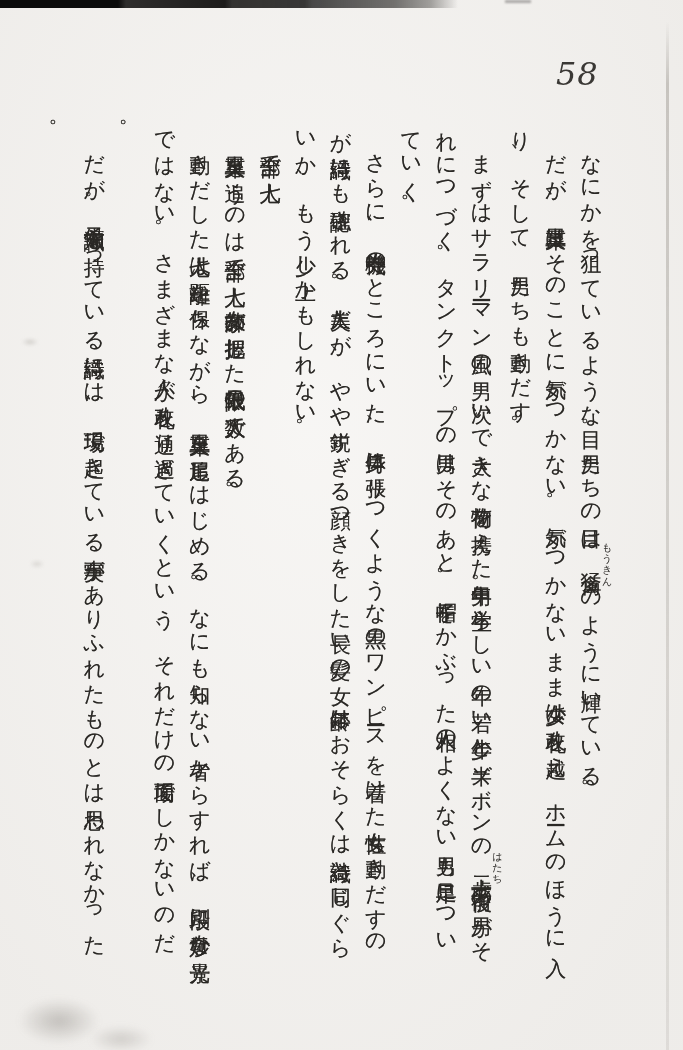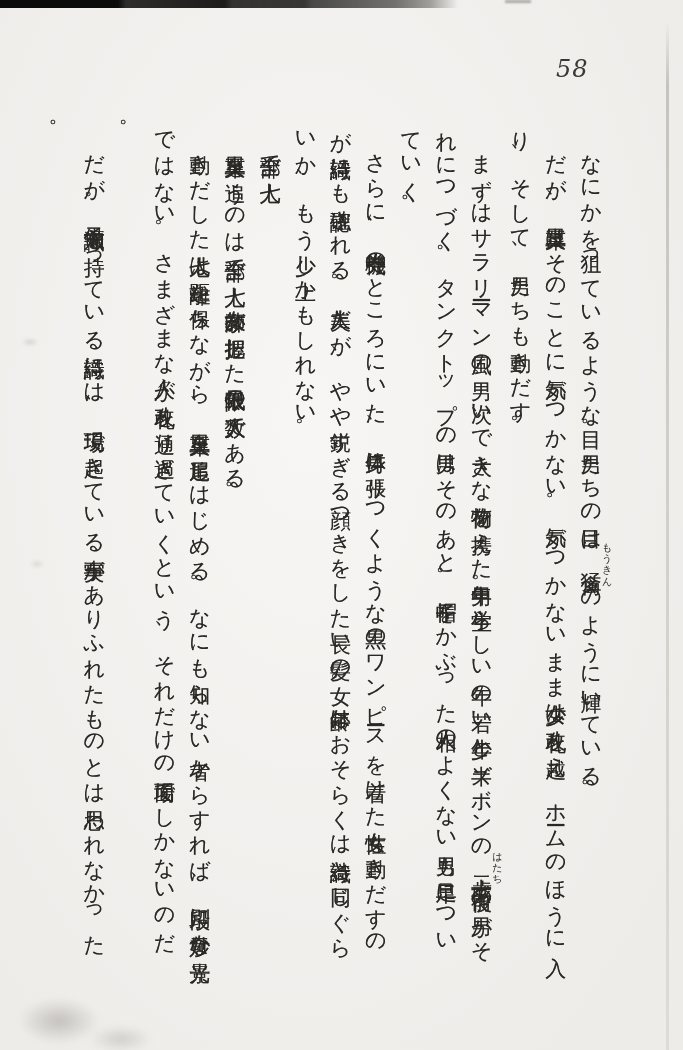--- a/index.html
+++ b/index.html
@@ -60,21 +60,21 @@
     background: radial-gradient(ellipse at center, rgba(140,135,128,0.30), rgba(140,135,128,0) 75%);
     filter: blur(1.5px);
   }
   .speck2 {
     position: absolute; left: 30px; top: 560px; width: 14px; height: 8px;
     background: radial-gradient(ellipse at center, rgba(145,140,132,0.25), rgba(145,140,132,0) 75%);
     filter: blur(1.5px);
   }
   .page-number {
     position: absolute; left: 556px; top: 55px;
-    font-size: 24px; font-style: italic;
+    font-size: 32px; font-style: italic;
     color: var(--pn-ink);
     letter-spacing: 1px;
   }
   .text-block {
     position: absolute; top: 117px; right: 71px;
     width: 564px; height: 846px;
     writing-mode: vertical-rl;
     text-orientation: mixed;
     font-size: 21px;
     line-height: 35.2px;

